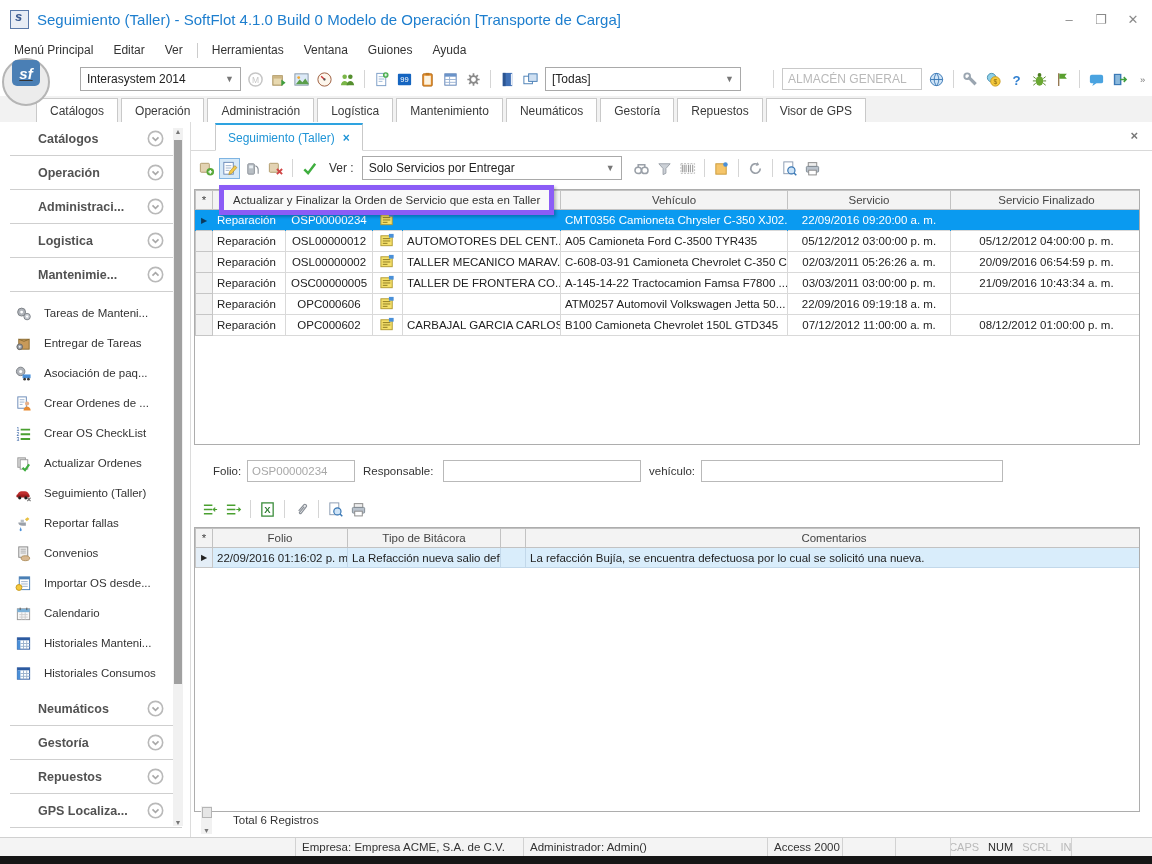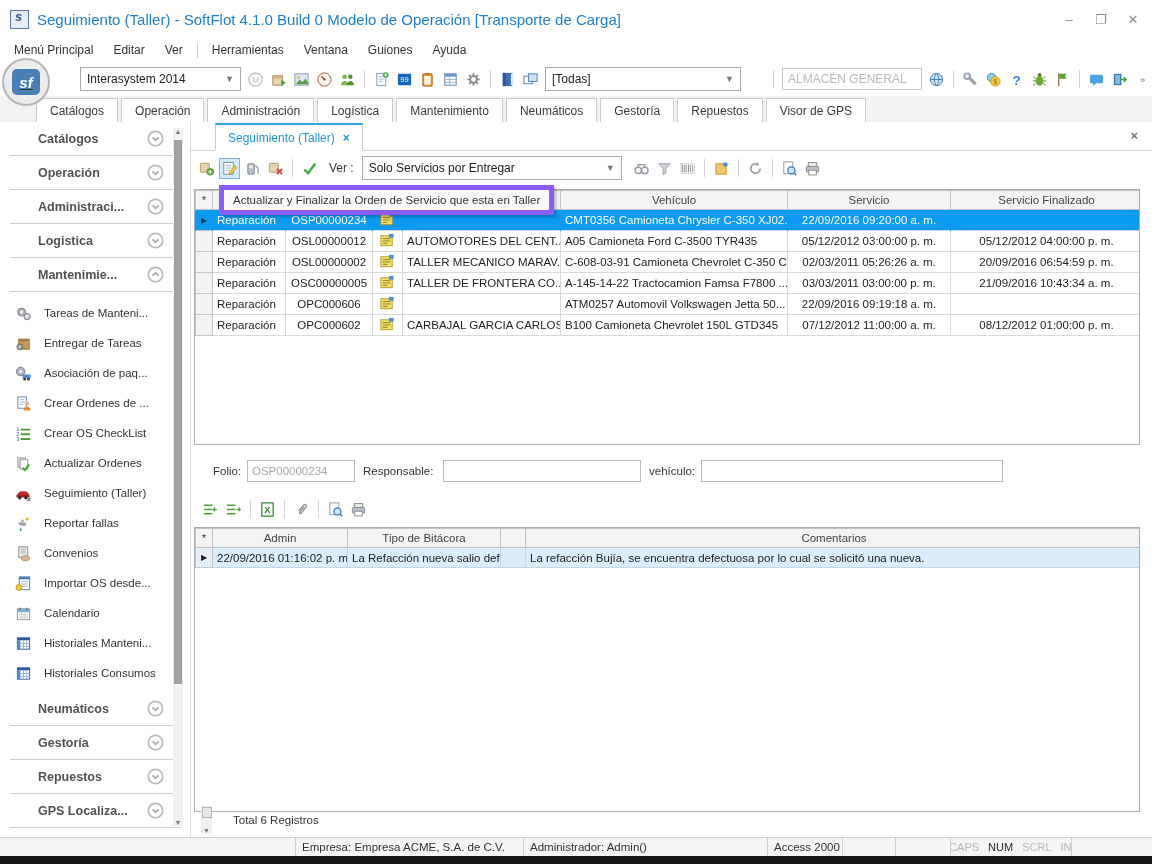--- a/index.html
+++ b/index.html
@@ -9,21 +9,21 @@
   .appicon{width:17px;height:17px;background:#e8edf5;border:1px solid #5a79a8;position:relative;margin-right:8px;}
   .appicon:before{content:"s";position:absolute;left:4px;top:-2px;color:#3a5a90;font-size:13px;font-style:italic;font-weight:bold;}
   .titletext{font-size:15px;color:#1d7ece;}
   .wincontrols{margin-left:auto;display:flex;gap:14px;color:#8a8a8a;font-size:13px;}
   .wincontrols span{width:18px;text-align:center;cursor:default;}
   .menubar{height:24px;display:flex;align-items:center;padding-left:4px;font-size:12px;color:#333;}
   .menubar .mi{padding:2px 10px;}
   .msep{width:1px;height:15px;background:#ccc;margin:0 4px;}
   .topbar{height:34px;display:flex;align-items:center;padding-left:56px;gap:5px;position:relative;}
   .logo{position:absolute;left:2px;top:-4px;width:44px;height:44px;border-radius:50%;
-        background:#ececec;border:2px solid #b5b5b5;z-index:20;display:flex;align-items:center;justify-content:center;text-decoration:underline;}
+        background:#ececec;border:2px solid #b5b5b5;z-index:20;display:flex;justify-content:center;text-decoration:underline;}
   .logo .sq{width:28px;height:26px;background:#4a7fb5;border-radius:5px;color:#fff;font-style:italic;
         font-weight:bold;font-size:15px;display:flex;align-items:center;justify-content:center;}
   .combo{height:22px;border:1px solid #a9a9a9;background:#fff;display:flex;align-items:center;
          padding:0 6px;font-size:12px;color:#222;position:relative;}
   .combo .arr{margin-left:auto;color:#777;font-size:9px;padding-left:8px;}
   .tbx{height:20px;border:1px solid #c9c9c9;background:#fff;font-size:12px;padding:0 5px;
        font-family:"Liberation Sans",sans-serif;color:#b91c1c;}
   .tbx::placeholder{color:#b9b9b9;}
   .icn{display:inline-flex;width:19px;height:19px;align-items:center;justify-content:center;flex:0 0 auto;}
   .icn svg{display:block;}
@@ -812,21 +812,21 @@
         <colgroup>
           <col style="width: 17px;">
           <col style="width: 135px;">
           <col style="width: 153px;">
           <col style="width: 25px;">
           <col style="width: 617px;">
         </colgroup>
         <thead>
           <tr>
             <th>*</th>
-            <th>Admin</th>
+            <th>Folio</th>
             <th>Tipo de Bitácora</th>
             <th></th>
             <th>Comentarios</th>
           </tr>
         </thead>
         <tbody>
           <tr>
             <td class="rowmark">▶</td>
             <td>22/09/2016 01:16:02 p. m.</td>
             <td>La Refacción nueva salio defectuosa</td>

